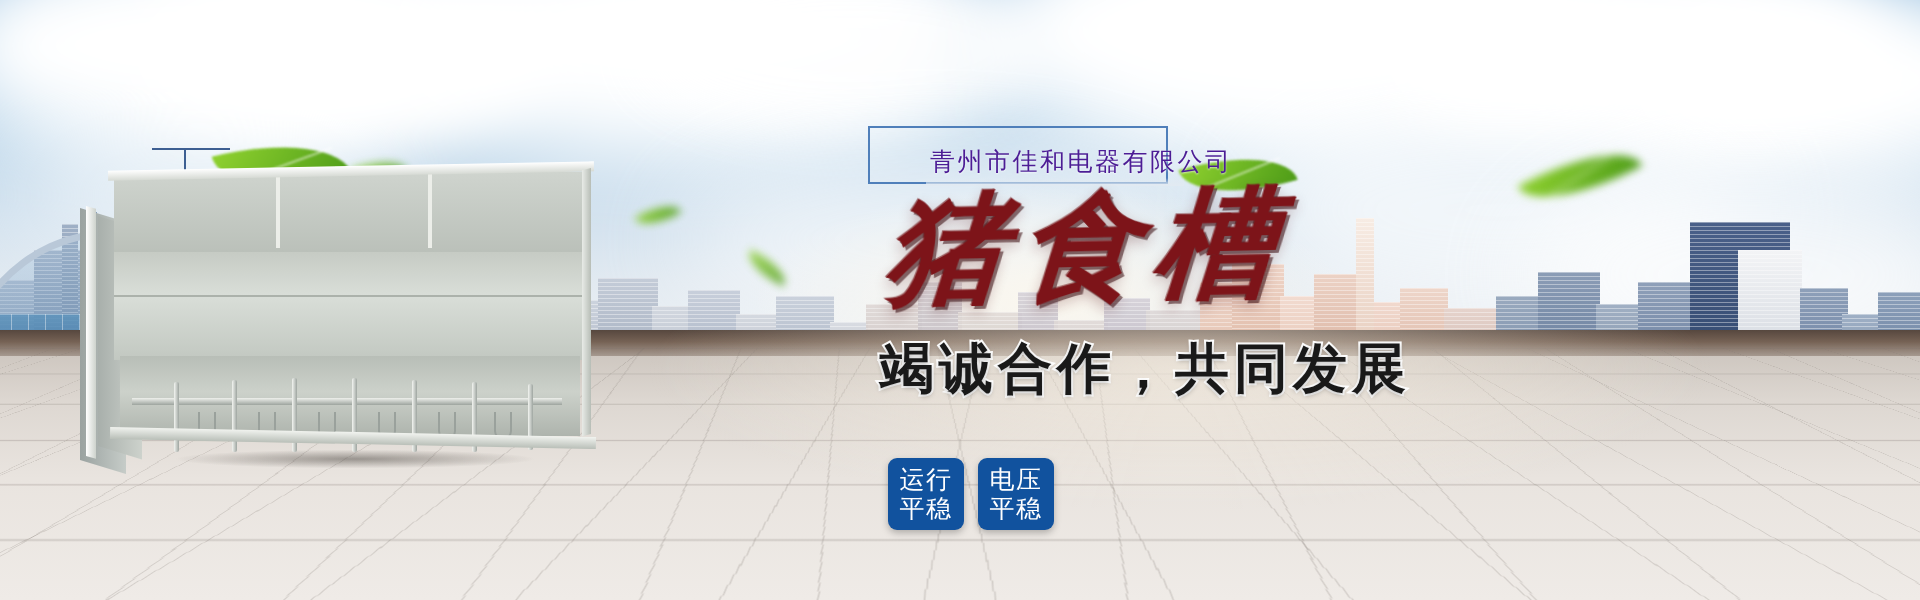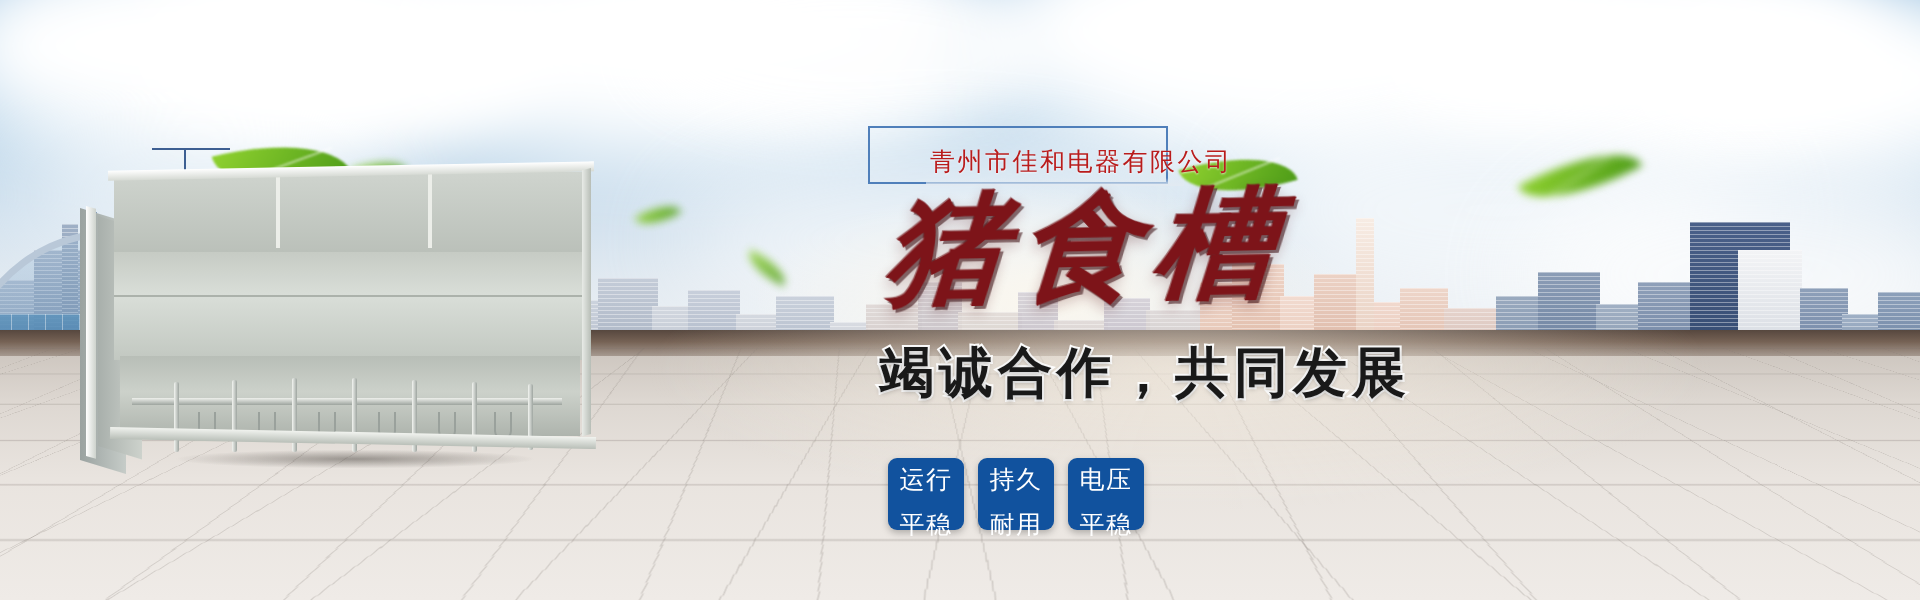--- a/index.html
+++ b/index.html
@@ -149,21 +149,21 @@
   .tr-topbrace{position:absolute;top:14px;width:4px;height:74px;background:#eceee9;}
 
   
   .frame{
     position:absolute;left:868px;top:126px;width:300px;height:58px;
     border:2px solid #4f7fba;
     box-sizing:border-box;
   }
   .company{
     position:absolute;left:930px;top:145px;
-    font-size:25px;color:#b91c1c;letter-spacing:2.5px;
+    font-size:25px;color:#4c1d95;letter-spacing:2.5px;
     white-space:nowrap;
     font-family:Liberation Serif, serif;
     text-shadow:0 1px 2px rgba(255,255,255,.7);
   }
 
   .maintitle{
     position:absolute;left:886px;top:186px;
     font-size:120px;line-height:1;
     font-weight:bold;letter-spacing:14px;
     color:#7d1419;
@@ -174,41 +174,41 @@
       3px 3px 0 rgba(55,10,12,.55),
       -1px -1px 0 rgba(120,30,34,.6),
       0 6px 14px rgba(90,20,24,.30);
     transform:skewX(-5deg) rotate(-1.2deg);
   }
 
   .subtitle{
     position:absolute;left:880px;top:346px;
     font-size:54px;line-height:1;font-weight:bold;letter-spacing:5px;
     color:#191919;white-space:nowrap;
-    font-family:Liberation Serif, serif;
+    font-family:Liberation Mono, monospace;
     -webkit-text-stroke:4px #ffffff;
     paint-order:stroke fill;
     text-shadow:0 2px 5px rgba(0,0,0,.25);
   }
 
   
   .badges{
     position:absolute;left:888px;top:458px;
     display:flex;gap:14px;
   }
   .badge{
     width:76px;height:72px;border-radius:9px;
     background:#11529e;
     box-shadow:0 3px 7px rgba(0,0,0,.25);
     display:flex;flex-direction:column;align-items:center;justify-content:center;
     color:#ffffff;
     font-family:"DejaVu Sans","Liberation Sans",sans-serif;
     font-size:25px;line-height:1.18;letter-spacing:1.5px;
   }
-  .badge span{display:block;margin-top:16px;}
+  .badge span{display:block;}
 </style>
 </head>
 <body>
 
 <div id="banner">
 
   <div class="sky"></div>
 
   <div class="cloud soft" style="left:-60px;top:-70px;width:520px;height:230px;"></div>
   <div class="cloud" style="left:130px;top:-40px;width:430px;height:190px;"></div>
@@ -361,22 +361,18 @@
   <div class="maintitle">猪食槽</div>
 
   <div class="subtitle">竭诚合作，共同发展</div>
 
   <div class="badges">
     <div class="badge">
       <span>运行</span>
       <span>平稳</span>
     </div>
     <div class="badge">
-      <span>持久</span>
-      <span>耐用</span>
-    </div>
-    <div class="badge">
       <span>电压</span>
       <span>平稳</span>
     </div>
   </div>
 
 </div>
 
 </body></html>

